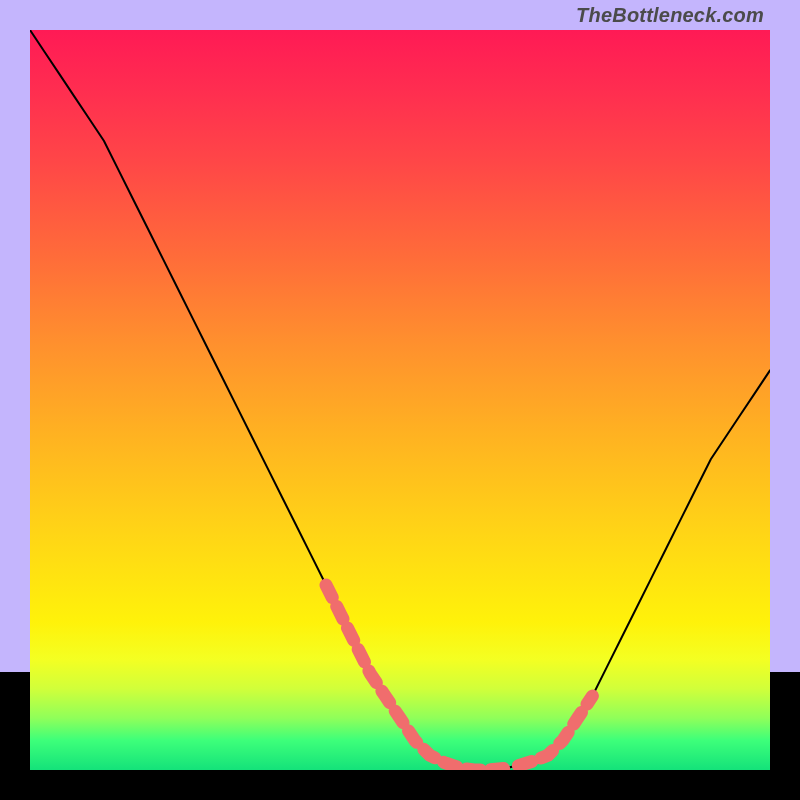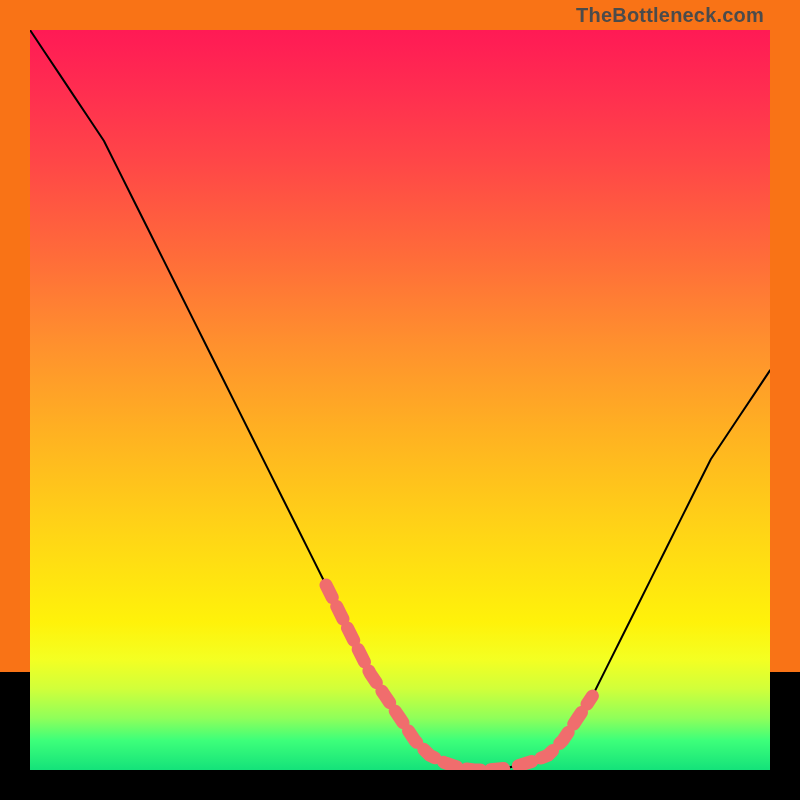--- a/index.html
+++ b/index.html
@@ -8,21 +8,22 @@
     width: 800px;
     height: 800px;
     background: #000;
     overflow: hidden;
     font-family: Arial, Helvetica, sans-serif;
   }
   .frame {
     position: relative;
     width: 800px;
     height: 672px;
-    background: #f97316;
+    background: #c4b5fd;
+    font-style: italic;
   }
   .plot {
     position: absolute;
     left: 30px;
     top: 30px;
     width: 740px;
     height: 740px;
     
     background: linear-gradient(to bottom,
       #ff1a55 0%,

